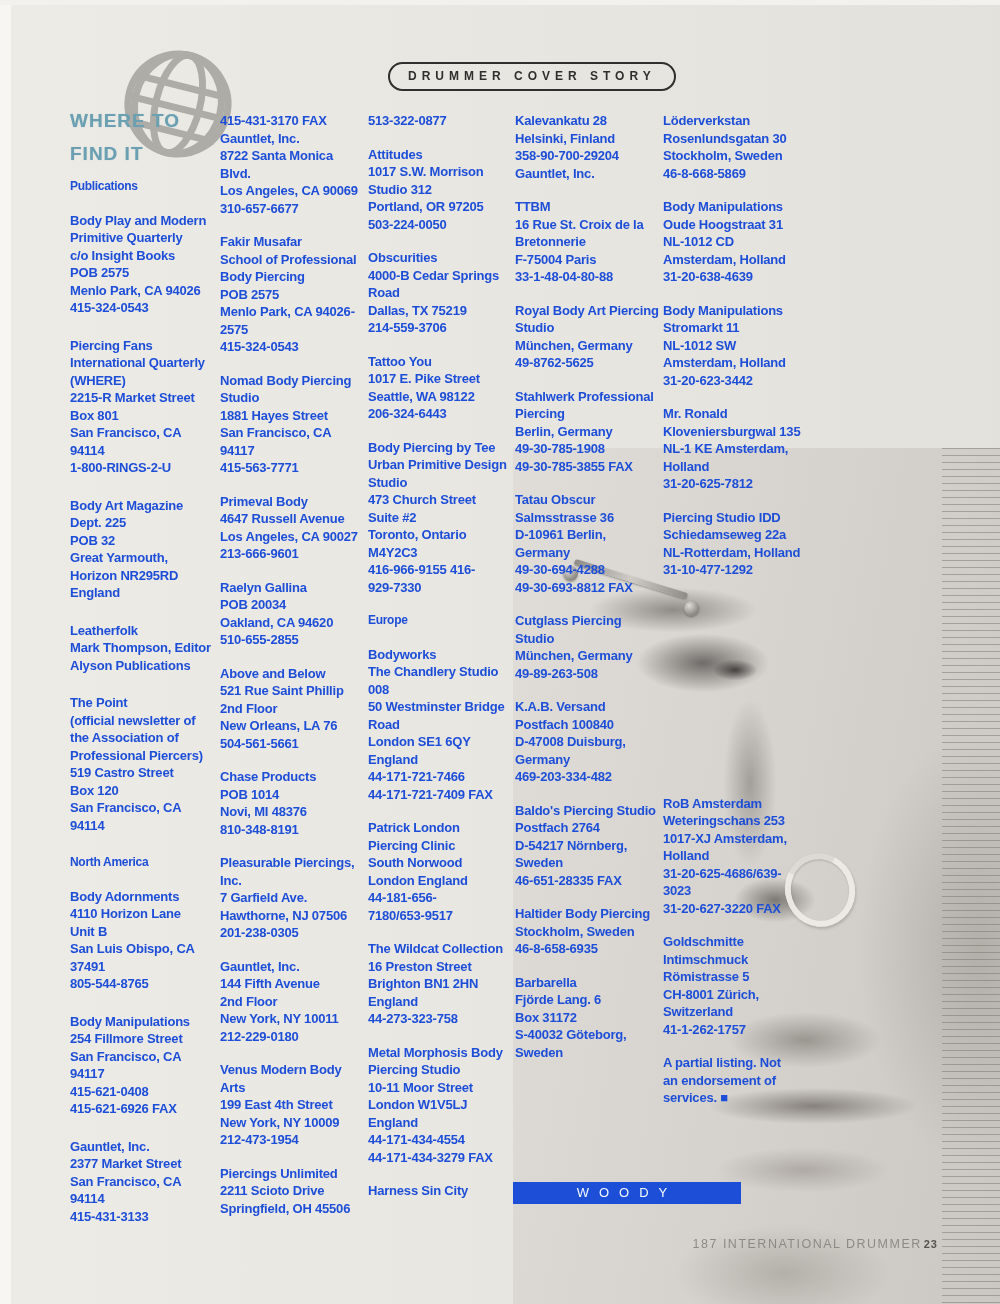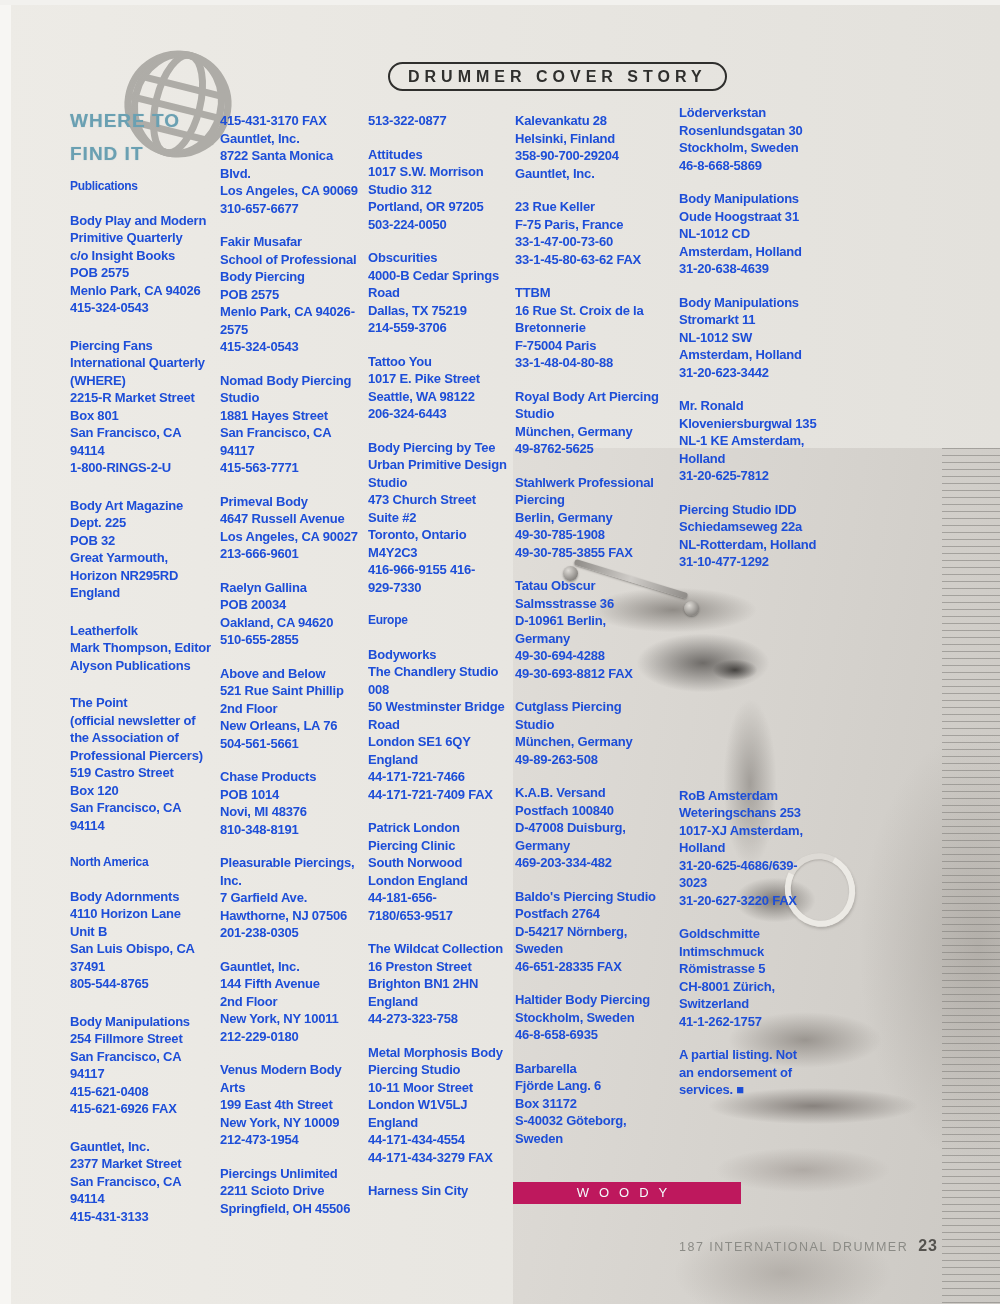--- a/index.html
+++ b/index.html
@@ -9,21 +9,21 @@
     font-family:"Liberation Sans",sans-serif;
     -webkit-font-smoothing:antialiased;
   }
   .edge-left{position:absolute;left:0;top:0;width:11px;height:100%;background:#f7f6f3;z-index:5;}
   .edge-top{position:absolute;left:0;top:0;width:100%;height:5px;background:#f2f1ee;z-index:5;}
 
   
   .badge{
     position:absolute;left:388px;top:62px;height:25px;line-height:25px;
     border:2px solid #2f2f2d;border-radius:15px;padding:0 18px;
-    font-size:16px;font-weight:bold;letter-spacing:5px;color:#2f2f2d;z-index:6;
+    font-size:12px;font-weight:bold;letter-spacing:5px;color:#2f2f2d;z-index:6;
     white-space:nowrap;
   }
 
   
   .globe{position:absolute;left:122px;top:48px;z-index:1;opacity:.8;transform:rotate(14deg);}
 
   
   .title{
     position:absolute;left:70px;top:104px;z-index:2;
     font-size:19px;font-weight:bold;letter-spacing:1px;line-height:33px;
@@ -67,40 +67,40 @@
   .pin-ball.b2{left:684px;top:601px;}
 
   
   .cols{position:absolute;left:0;top:0;width:100%;height:100%;z-index:2;}
   .col{position:absolute;color:#1d4ed8;font-weight:bold;font-size:13px;
        line-height:17.5px;letter-spacing:-0.2px;white-space:nowrap;}
   .col1{left:70px;top:178px;width:150px;}
   .col2{left:220px;top:112px;width:145px;}
   .col3{left:368px;top:112px;width:142px;}
   .col4{left:515px;top:112px;width:140px;}
-  .col5{left:663px;top:104px;width:155px;margin-left:16px;}
+  .col5{left:663px;top:112px;width:155px;}
   .entry{margin-bottom:16px;}
   .col1 .entry{margin-bottom:20px;}
   .sec-heading{font-size:12px;letter-spacing:-0.3px;margin:12px 0 16px 0;}
   .col .sec-heading:first-child{margin-top:0;}
   .spacer{height:200px;}
 
   
   .woody{
     position:absolute;left:513px;top:1182px;width:228px;height:22px;z-index:3;
-    background:#be185d;color:#f4fbfd;text-align:center;line-height:22px;
+    background:#1d4ed8;color:#f4fbfd;text-align:center;line-height:22px;
     font-size:13px;letter-spacing:10px;font-weight:normal;
   }
 
   
   .footer{
     position:absolute;right:62px;top:1237px;z-index:3;white-space:nowrap;
     font-size:12.5px;letter-spacing:1.5px;color:#8b8b86;
   }
-  .footer .pagenum{color:#55534f;font-weight:bold;font-size:16px;margin-left:10px;letter-spacing:1px;}
+  .footer .pagenum{color:#55534f;font-weight:bold;font-size:11px;margin-left:2px;letter-spacing:1px;}
 </style>
 </head>
 <body>
 
 <div class="photo"></div>
 <div class="photo-stripes"></div>
 <div class="nose-ring"></div>
 <div class="brow-pin"></div>
 <div class="pin-ball b1"></div>
 <div class="pin-ball b2"></div>
@@ -349,26 +349,20 @@
       </div>
     </div>
     <div class="col col4">
       <div class="entry">
         <div class="line">Kalevankatu 28</div>
         <div class="line">Helsinki, Finland</div>
         <div class="line">358-90-700-29204</div>
         <div class="line">Gauntlet, Inc.</div>
       </div>
       <div class="entry">
-        <div class="line">23 Rue Keller</div>
-        <div class="line">F-75 Paris, France</div>
-        <div class="line">33-1-47-00-73-60</div>
-        <div class="line">33-1-45-80-63-62 FAX</div>
-      </div>
-      <div class="entry">
         <div class="line">TTBM</div>
         <div class="line">16 Rue St. Croix de la</div>
         <div class="line">Bretonnerie</div>
         <div class="line">F-75004 Paris</div>
         <div class="line">33-1-48-04-80-88</div>
       </div>
       <div class="entry">
         <div class="line">Royal Body Art Piercing</div>
         <div class="line">Studio</div>
         <div class="line">München, Germany</div>

